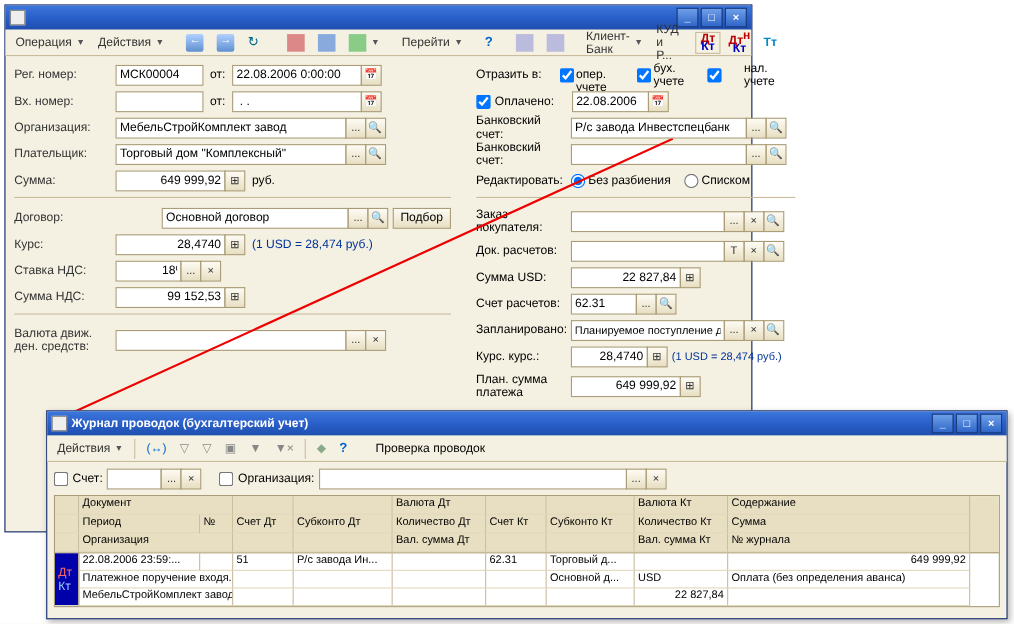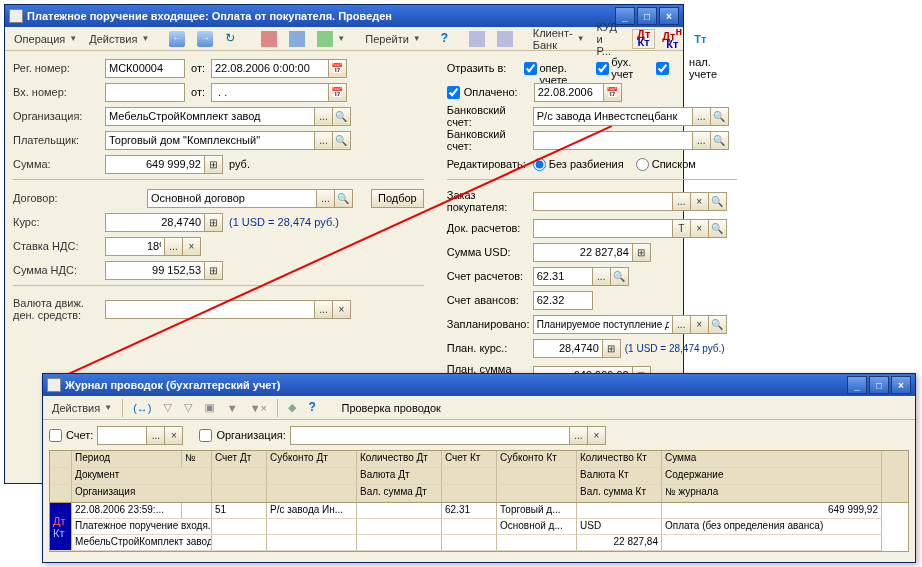--- a/index.html
+++ b/index.html
@@ -19,21 +19,21 @@
 
 .body { padding: 6px 8px; position: relative; }
 .row { display: flex; align-items: center; height: 22px; margin-bottom: 2px; }
 .lbl { width: 92px; color: #333; padding-right: 4px; }
 .fld { height: 19px; background: #fff; border: 1px solid #A99C76; padding: 1px 3px; color: #000; }
 .sbtn { width: 19px; height: 19px; background: linear-gradient(#FDFBF4,#E8DFC2); border: 1px solid #A99C76; margin-left: -1px; display: flex; align-items: center; justify-content: center; cursor: pointer; font-size: 10px; color: #333; }
 .cols { display: flex; gap: 23px; }
 .col { flex: 1; }
 .chk { width: 13px; height: 13px; }
 .rdo { width: 13px; height: 13px; }
-.btn { height: 19px; background: linear-gradient(#FDFBF4,#E8DFC2); border: 1px solid #A99C76; padding: 0 6px; cursor: pointer; margin-left: 18px; }
+.btn { height: 19px; background: linear-gradient(#FDFBF4,#E8DFC2); border: 1px solid #A99C76; padding: 0 6px; cursor: pointer; margin-left: 4px; }
 .right { text-align: right; }
 .blue { color: #003399; }
 
 .win1 { left: 4px; top: 4px; width: 680px; height: 480px; }
 .win2 { left: 42px; top: 373px; width: 874px; height: 190px; box-shadow: 2px 2px 6px rgba(0,0,0,0.3); }
 
 .dtkt { font-size: 8px; font-weight: bold; line-height: 7px; text-align: center; display: inline-block; }
 .dt-red { color: #B00; } .kt-blue { color: #00B; }
 
 .grid { border: 1px solid #A99C76; background: #fff; }
@@ -48,21 +48,20 @@
 .ico-arrow-r { background: linear-gradient(#B0D0FF,#6090D0); border-radius: 2px; position: relative; } .ico-arrow-r::after { content:"→"; color:#fff; font-size:10px; position:absolute; left:3px; }
 .ico-refresh::after { content:"↻"; color:#068; font-size:12px; }
 .ico-q::after { content:"?"; color:#06C; font-size:12px; font-weight:bold; }
 </style>
 </head>
 <body>
 
 <div class="window win1">
   <div class="titlebar">
     <span class="icon"></span>
-    <span>Платежное поручение входящее: Оплата от покупателя. Проведен</span>
     <span class="spacer"></span>
     <span class="winbtn">_</span>
     <span class="winbtn">□</span>
     <span class="winbtn">×</span>
   </div>
   <div class="toolbar">
     <span class="tbtn">
         <span>Операция</span>
         <span class="dd">▼</span>
       </span>
@@ -195,21 +194,21 @@
           <span class="sbtn">×</span>
         </div>
       </div>
 
       <div class="col" style="flex:0 0 290px">
         <div class="row">
           <span style="width:86px">Отразить в:</span>
           <input type="checkbox" class="chk" checked="" style="">
           <span style="margin:12px 4px 0 2px">опер. учете</span>
           <input type="checkbox" class="chk" checked="" style="">
-          <span style="margin:0 4px 0 2px">бух. учет</span>
+          <span style="margin:0 4px 0 2px">бух. учете</span>
           <input type="checkbox" class="chk" checked="" style="">
           <span style="margin-left:20px">нал. учете</span>
         </div>
         <div class="row">
           <input type="checkbox" class="chk" checked="" style="">
           <span style="width:70px;margin-left:4px">Оплачено:</span>
           <input class="fld" style="width: 70px;" value="22.08.2006">
           <span class="sbtn">📅</span>
         </div>
         <div class="row">
@@ -251,32 +250,28 @@
           <input class="fld right" style="width: 100px;" value="22 827,84">
           <span class="sbtn">⊞</span>
         </div>
         <div class="row">
           <span style="width:86px">Счет расчетов:</span>
           <input class="fld" style="width: 60px;" value="62.31">
           <span class="sbtn">...</span>
           <span class="sbtn">🔍</span>
         </div>
         <div class="row">
-          <span style="width:86px">Счет авансов:</span>
-          <input class="fld" style="width: 60px;" value="62.32">
-        </div>
-        <div class="row">
           <span style="width:86px">Запланировано:</span>
           <input class="fld" style="width: 140px; font-size: 10px;" value="Планируемое поступление денежных ср...">
           <span class="sbtn">...</span>
           <span class="sbtn">×</span>
           <span class="sbtn">🔍</span>
         </div>
         <div class="row">
-          <span style="width:86px">План. курс.:</span>
+          <span style="width:86px">Курс. курс.:</span>
           <input class="fld right" style="width: 70px;" value="28,4740">
           <span class="sbtn">⊞</span>
           <span class="blue" style="margin-left:4px;font-size:10px">(1 USD = 28,474 руб.)</span>
         </div>
         <div class="row" style="height:28px">
           <span style="width:86px">План. сумма платежа</span>
           <input class="fld right" style="width: 100px;" value="649 999,92">
           <span class="sbtn">⊞</span>
         </div>
       </div>
@@ -342,40 +337,40 @@
       <span style="margin:0 4px">Организация:</span>
       <input class="fld" style="width: 280px;">
       <span class="sbtn">...</span>
       <span class="sbtn">×</span>
     </div>
 
     <div class="grid" style="margin-top:4px">
       <div class="gh">
         <div class="grow">
           <div class="gcell" style="width:22px"></div>
+          <div class="gcell" style="width:140px">Документ</div>
+          <div class="gcell" style="width:55px"></div>
+          <div class="gcell" style="width:90px"></div>
+          <div class="gcell" style="width:85px">Валюта Дт</div>
+          <div class="gcell" style="width:55px"></div>
+          <div class="gcell" style="width:80px"></div>
+          <div class="gcell" style="width:85px">Валюта Кт</div>
+          <div class="gcell" style="width:220px">Содержание</div>
+        </div>
+        <div class="grow">
+          <div class="gcell" style="width:22px"></div>
           <div class="gcell" style="width:110px">Период</div>
           <div class="gcell" style="width:30px">№</div>
           <div class="gcell" style="width:55px">Счет Дт</div>
           <div class="gcell" style="width:90px">Субконто Дт</div>
           <div class="gcell" style="width:85px">Количество Дт</div>
           <div class="gcell" style="width:55px">Счет Кт</div>
           <div class="gcell" style="width:80px">Субконто Кт</div>
           <div class="gcell" style="width:85px">Количество Кт</div>
           <div class="gcell" style="width:220px">Сумма</div>
-        </div>
-        <div class="grow">
-          <div class="gcell" style="width:22px"></div>
-          <div class="gcell" style="width:140px">Документ</div>
-          <div class="gcell" style="width:55px"></div>
-          <div class="gcell" style="width:90px"></div>
-          <div class="gcell" style="width:85px">Валюта Дт</div>
-          <div class="gcell" style="width:55px"></div>
-          <div class="gcell" style="width:80px"></div>
-          <div class="gcell" style="width:85px">Валюта Кт</div>
-          <div class="gcell" style="width:220px">Содержание</div>
         </div>
         <div class="grow">
           <div class="gcell" style="width:22px"></div>
           <div class="gcell" style="width:140px">Организация</div>
           <div class="gcell" style="width:55px"></div>
           <div class="gcell" style="width:90px"></div>
           <div class="gcell" style="width:85px">Вал. сумма Дт</div>
           <div class="gcell" style="width:55px"></div>
           <div class="gcell" style="width:80px"></div>
           <div class="gcell" style="width:85px">Вал. сумма Кт</div>

